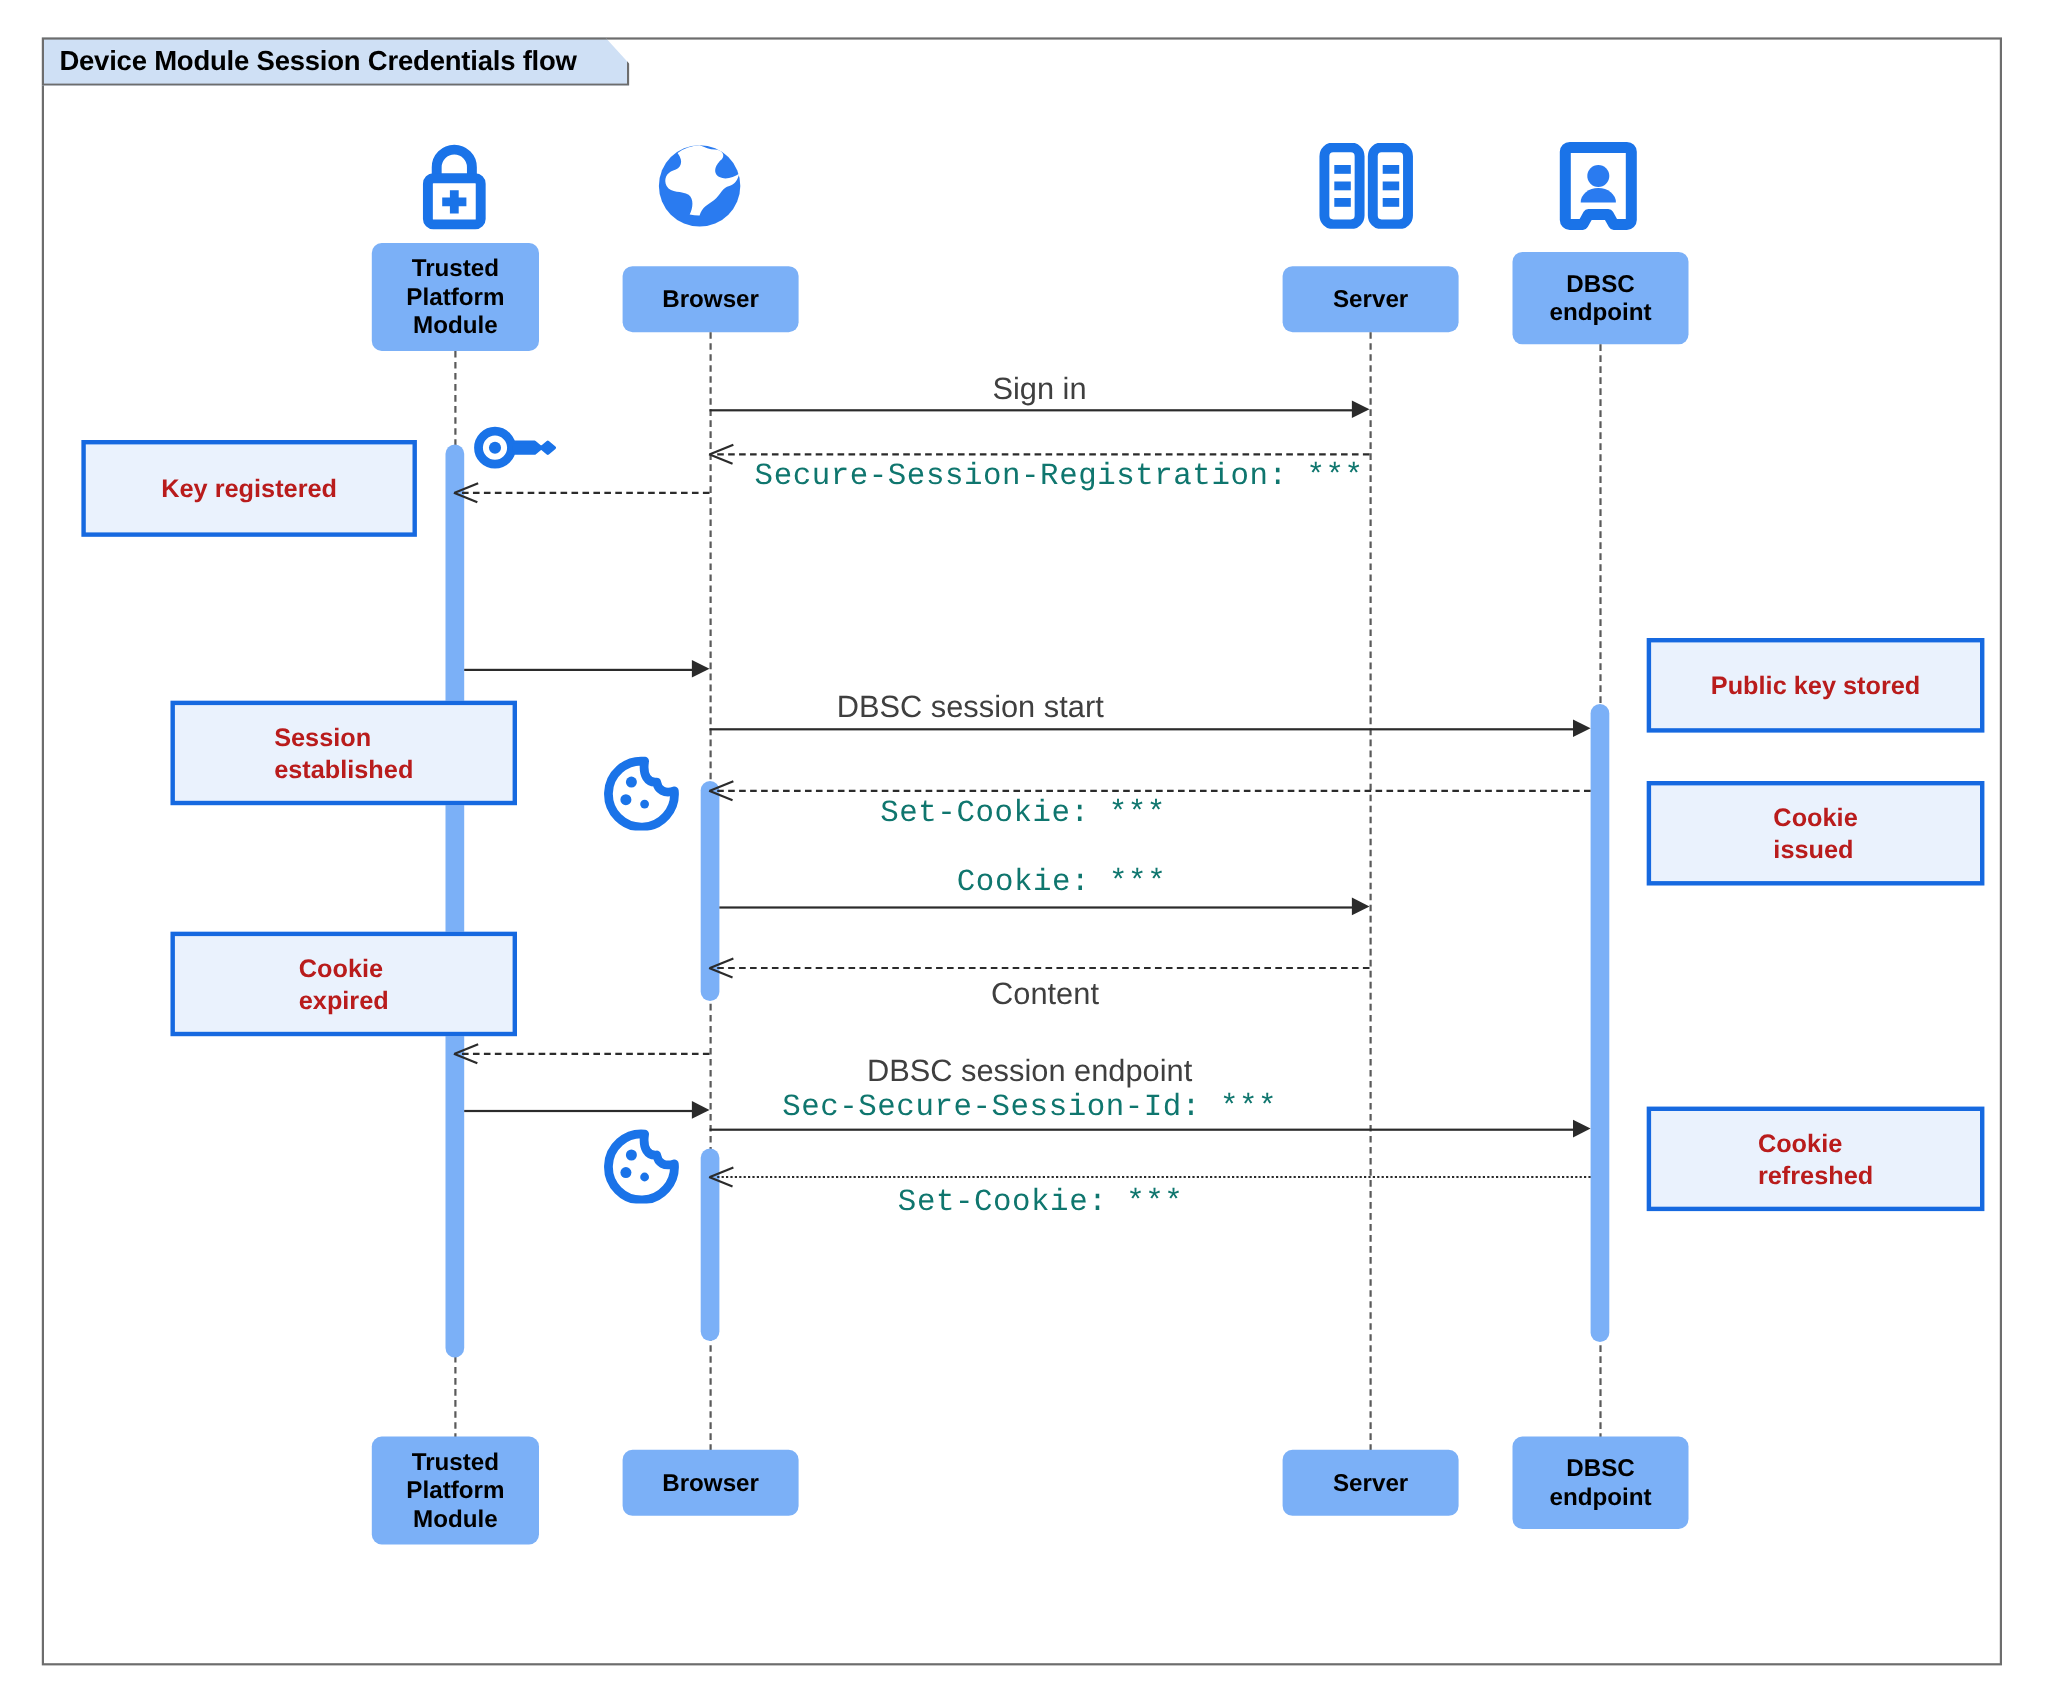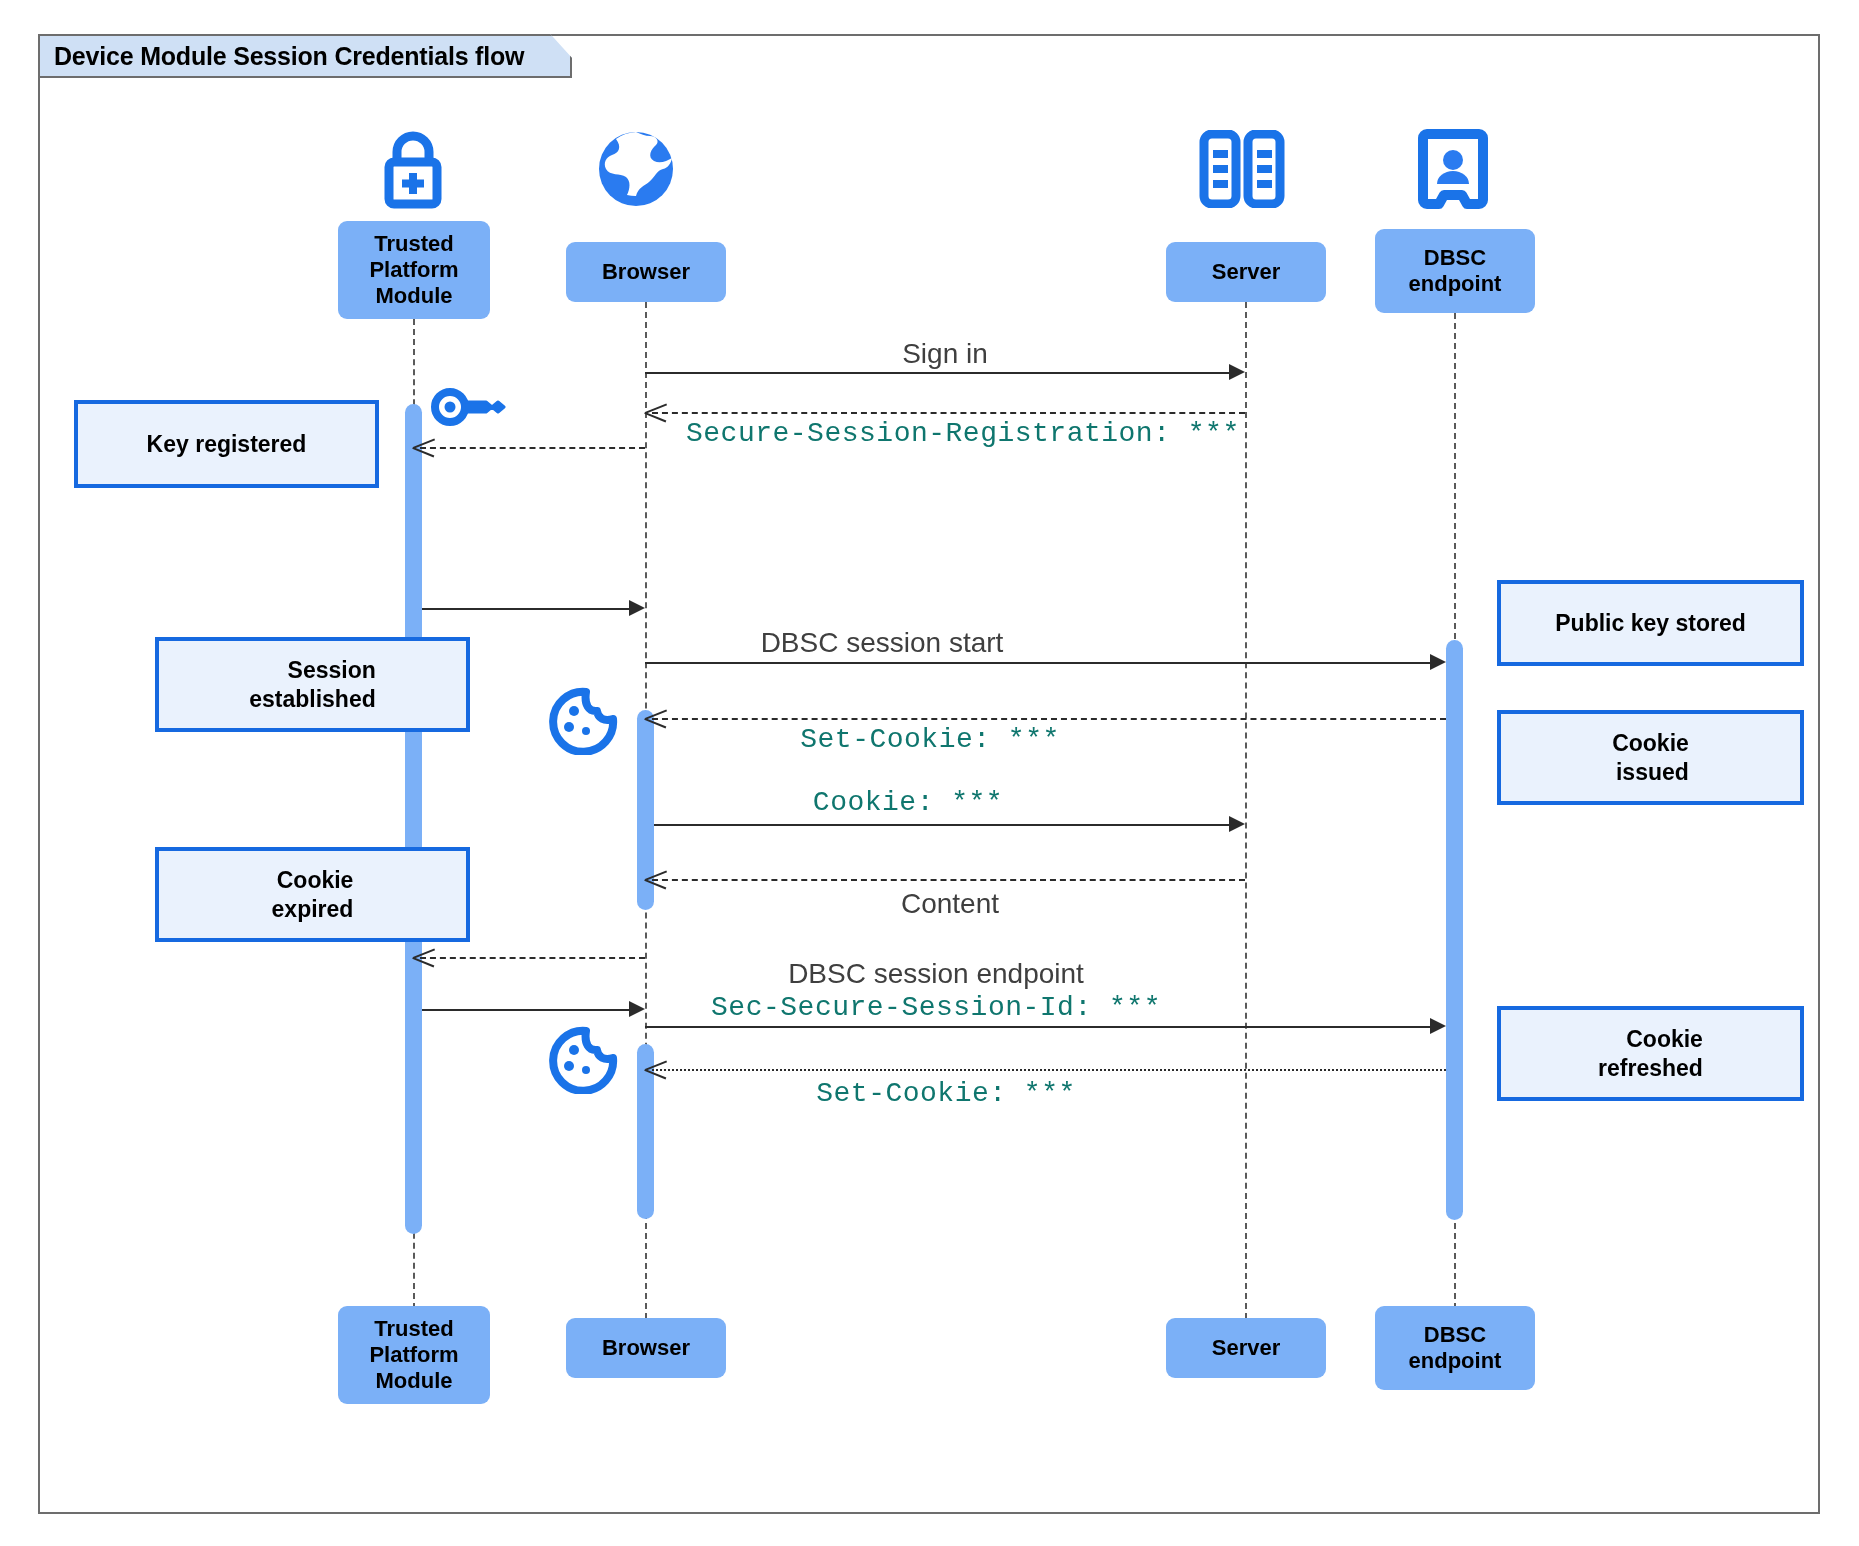--- a/index.html
+++ b/index.html
@@ -24,22 +24,22 @@
         line-height:1.18;box-sizing:border-box;}
 
   
   .lifeline{position:absolute;width:0;border-left:2px dashed #5a5a5a;}
 
   
   .act{position:absolute;width:17px;background:#7bb0f7;border-radius:9px;}
 
   
   .note{position:absolute;background:#eaf2fd;border:4px solid #1669e0;
-        display:flex;align-items:center;justify-content:center;text-align:right;
-        font-weight:bold;font-size:23px;color:#000000;line-height:1.25;box-sizing:border-box;}
+        display:flex;align-items:center;justify-content:center;text-align:left;
+        font-weight:bold;font-size:23px;color:#b91c1c;line-height:1.25;box-sizing:border-box;}
 
   
   .msg{position:absolute;height:0;border-top:2px solid #2b2b2b;}
   .msg.dashed{border-top:2px dashed #2b2b2b;}
   .msg.dotted{border-top:2px dotted #2b2b2b;}
 
   
   .ah-r{position:absolute;width:0;height:0;
         border-top:8px solid transparent;border-bottom:8px solid transparent;
         border-left:16px solid #2b2b2b;}
@@ -181,21 +181,21 @@
   <div class="ah-r" style="left:629px;top:600px"></div>
 
   <div class="lbl prop center" style="left:882px;top:627px">DBSC session start</div>
   <div class="msg" style="left:645px;top:662px;width:786px"></div>
   <div class="ah-r" style="left:1430px;top:654px"></div>
 
   <div class="lbl mono center" style="left:930px;top:724px">Set-Cookie: ***</div>
   <div class="msg dashed" style="left:652px;top:718px;width:794px"></div>
   <div class="ahv-l" style="left:645px;top:707px"></div>
 
-  <div class="lbl mono center" style="left:908px;top:787px">Cookie: ***</div>
+  <div class="lbl mono center" style="left:965px;top:787px">Cookie: ***</div>
   <div class="msg" style="left:654px;top:824px;width:576px"></div>
   <div class="ah-r" style="left:1229px;top:816px"></div>
 
   <div class="lbl prop center" style="left:950px;top:888px">Content</div>
   <div class="msg dashed" style="left:652px;top:879px;width:593px"></div>
   <div class="ahv-l" style="left:645px;top:868px"></div>
 
   <div class="msg dashed" style="left:420px;top:957px;width:225px"></div>
   <div class="ahv-l" style="left:413px;top:946px"></div>
 

